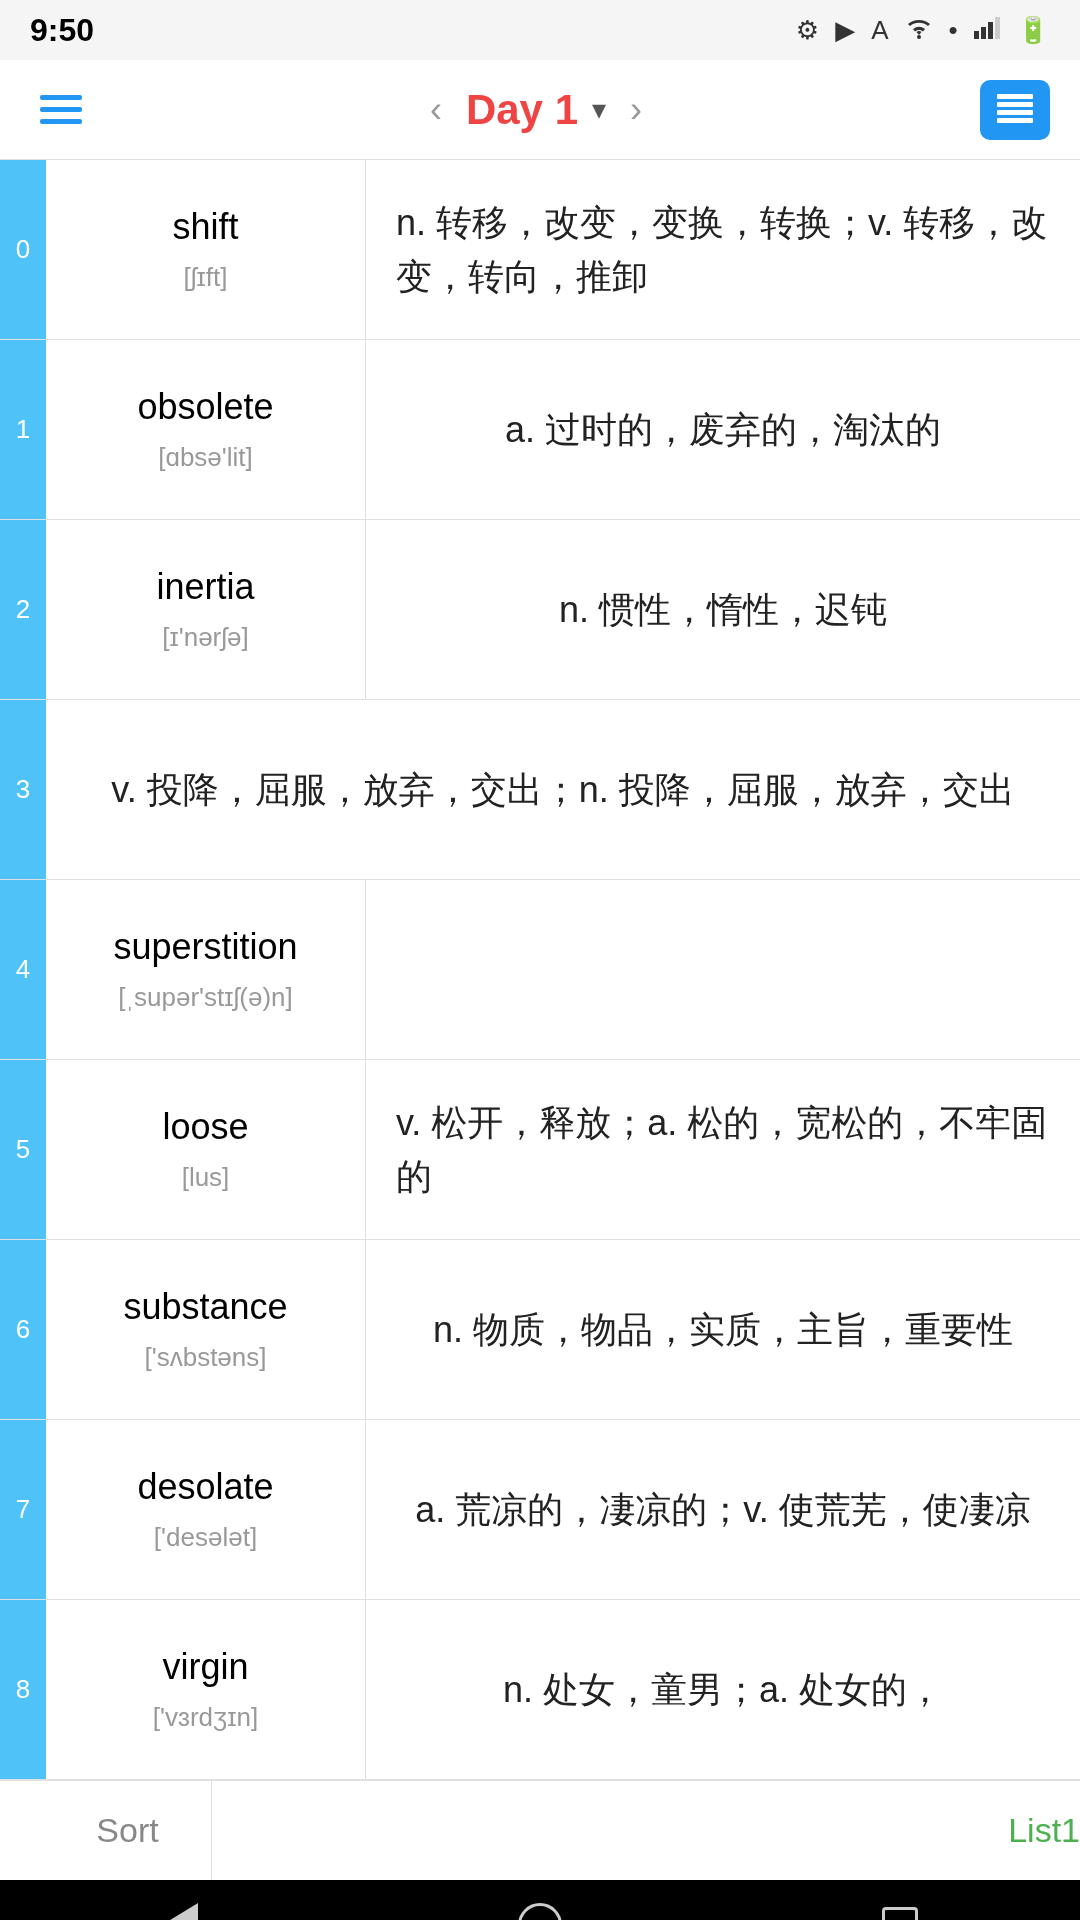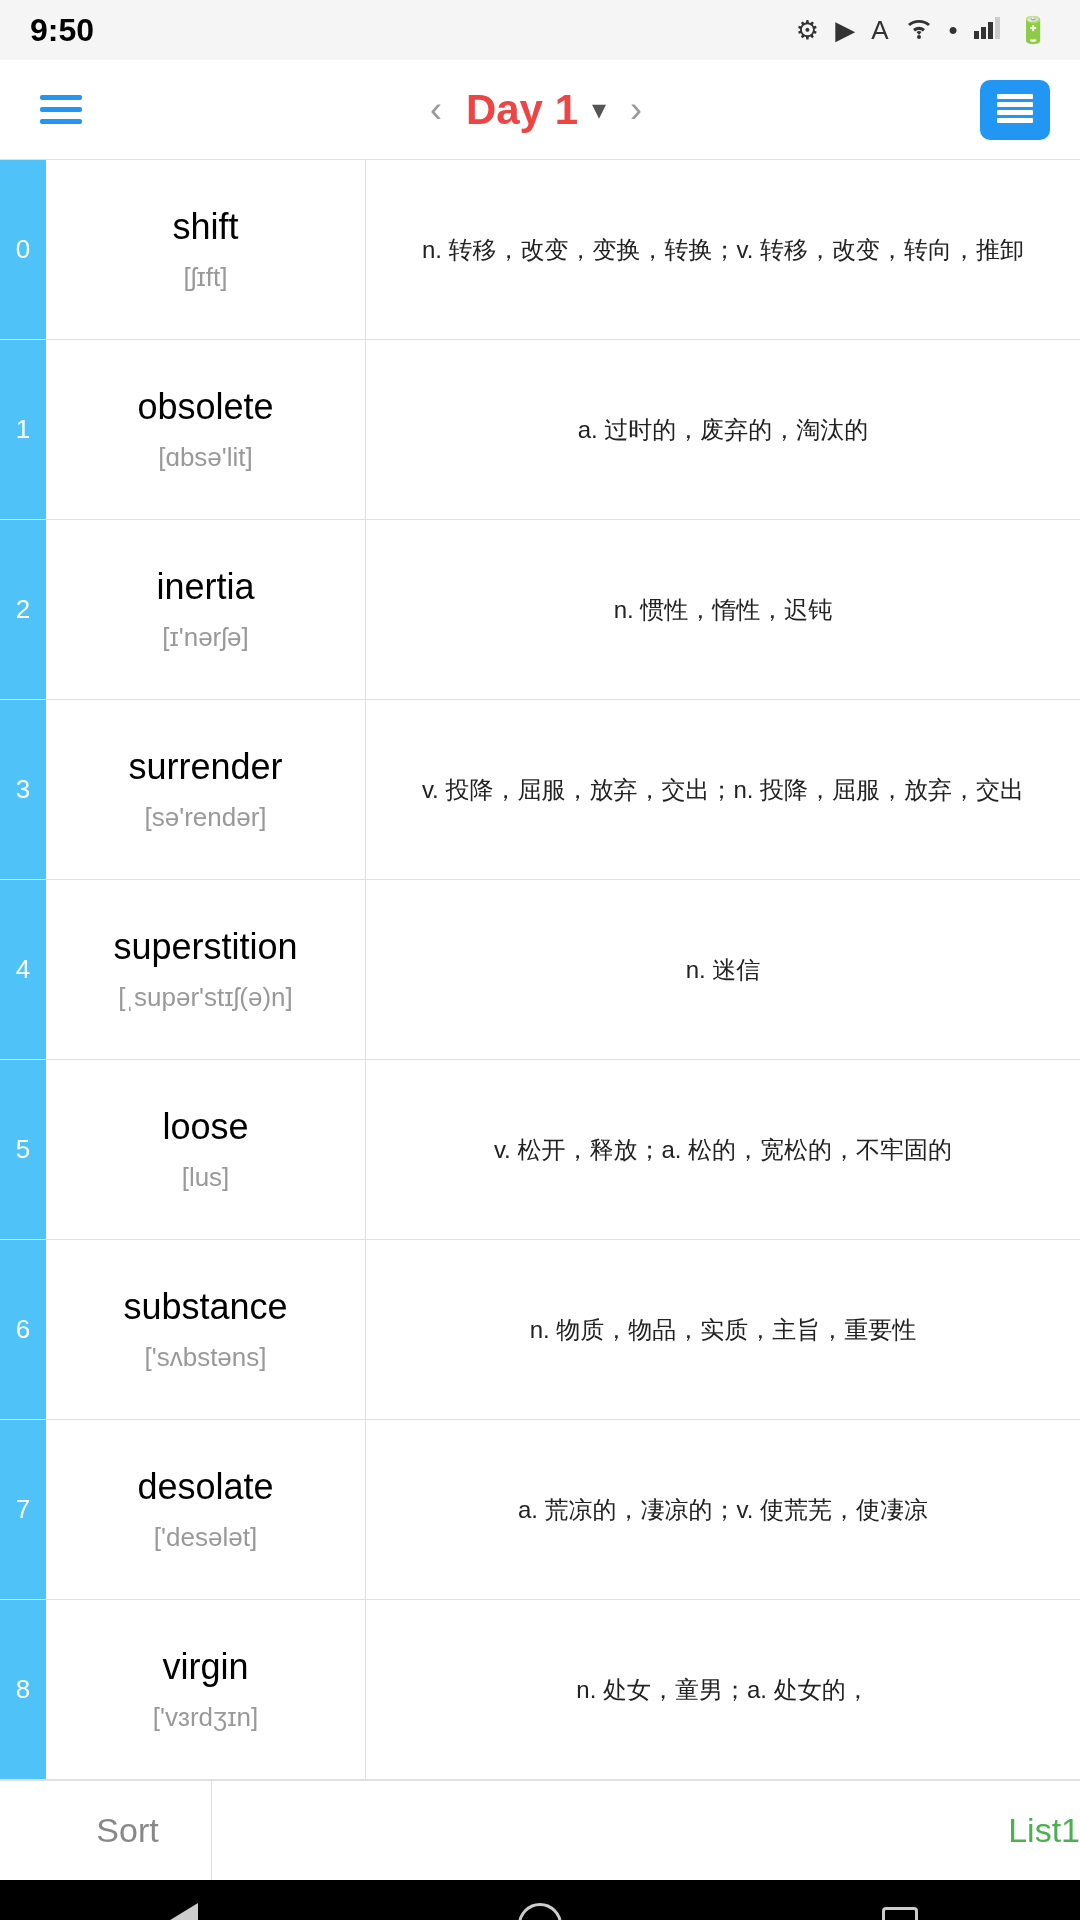--- a/index.html
+++ b/index.html
@@ -146,21 +146,21 @@
       text-align: center;
       margin-top: 14px;
     }
 
     .word-definition {
       flex: 1;
       display: flex;
       align-items: center;
       justify-content: center;
       padding: 20px 30px;
-      font-size: 24px;
+      font-size: 36px;
       color: #222;
       text-align: left;
       line-height: 1.5;
     }
 
     
     .bottom-tab-bar {
       height: 100px;
       background: #ffffff;
       border-top: 1px solid #e0e0e0;
@@ -312,33 +312,28 @@
     <div class="word-row">
       <div class="word-index">2</div>
       <div class="word-col">
         <span class="word-text">inertia</span>
         <span class="word-phonetic">[ɪ'nərʃə]</span>
       </div>
       <div class="word-definition">n. 惯性，惰性，迟钝</div>
     </div>
     <div class="word-row">
       <div class="word-index">3</div>
-      <div class="word-col">
-        <span class="word-text">surrender</span>
-        <span class="word-phonetic">[sə'rendər]</span>
-      </div>
       <div class="word-definition">v. 投降，屈服，放弃，交出；n. 投降，屈服，放弃，交出</div>
     </div>
     <div class="word-row">
       <div class="word-index">4</div>
       <div class="word-col">
         <span class="word-text">superstition</span>
         <span class="word-phonetic">[ˌsupər'stɪʃ(ə)n]</span>
       </div>
-      <div class="word-definition">n. 迷信</div>
     </div>
     <div class="word-row">
       <div class="word-index">5</div>
       <div class="word-col">
         <span class="word-text">loose</span>
         <span class="word-phonetic">[lus]</span>
       </div>
       <div class="word-definition">v. 松开，释放；a. 松的，宽松的，不牢固的</div>
     </div>
     <div class="word-row">

